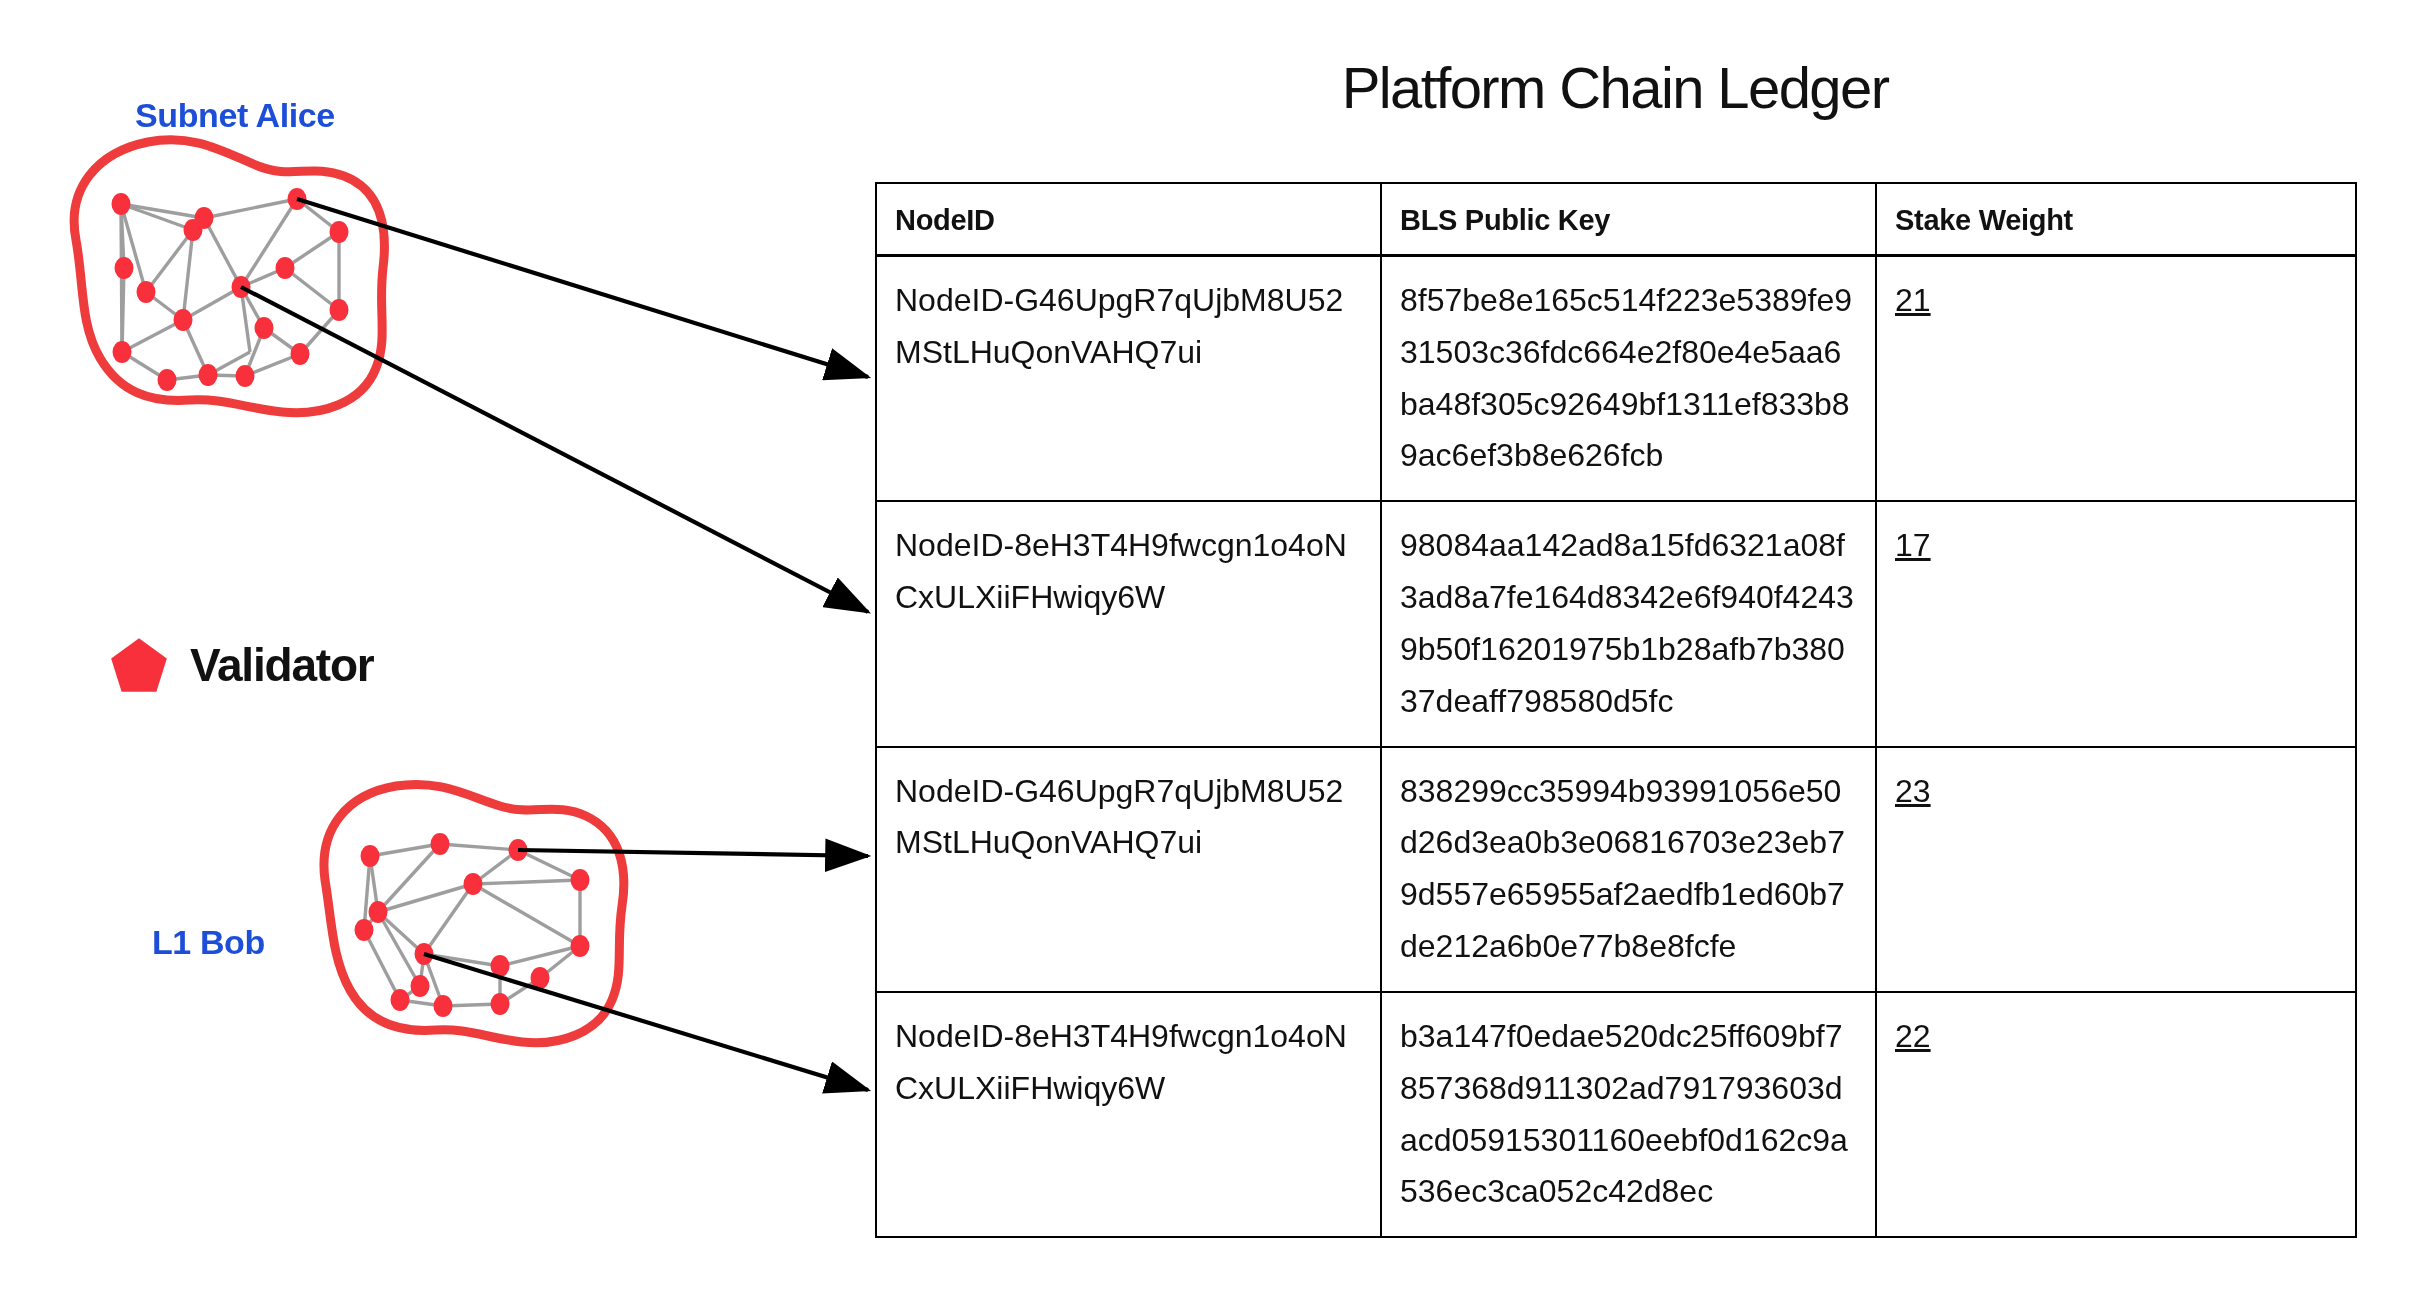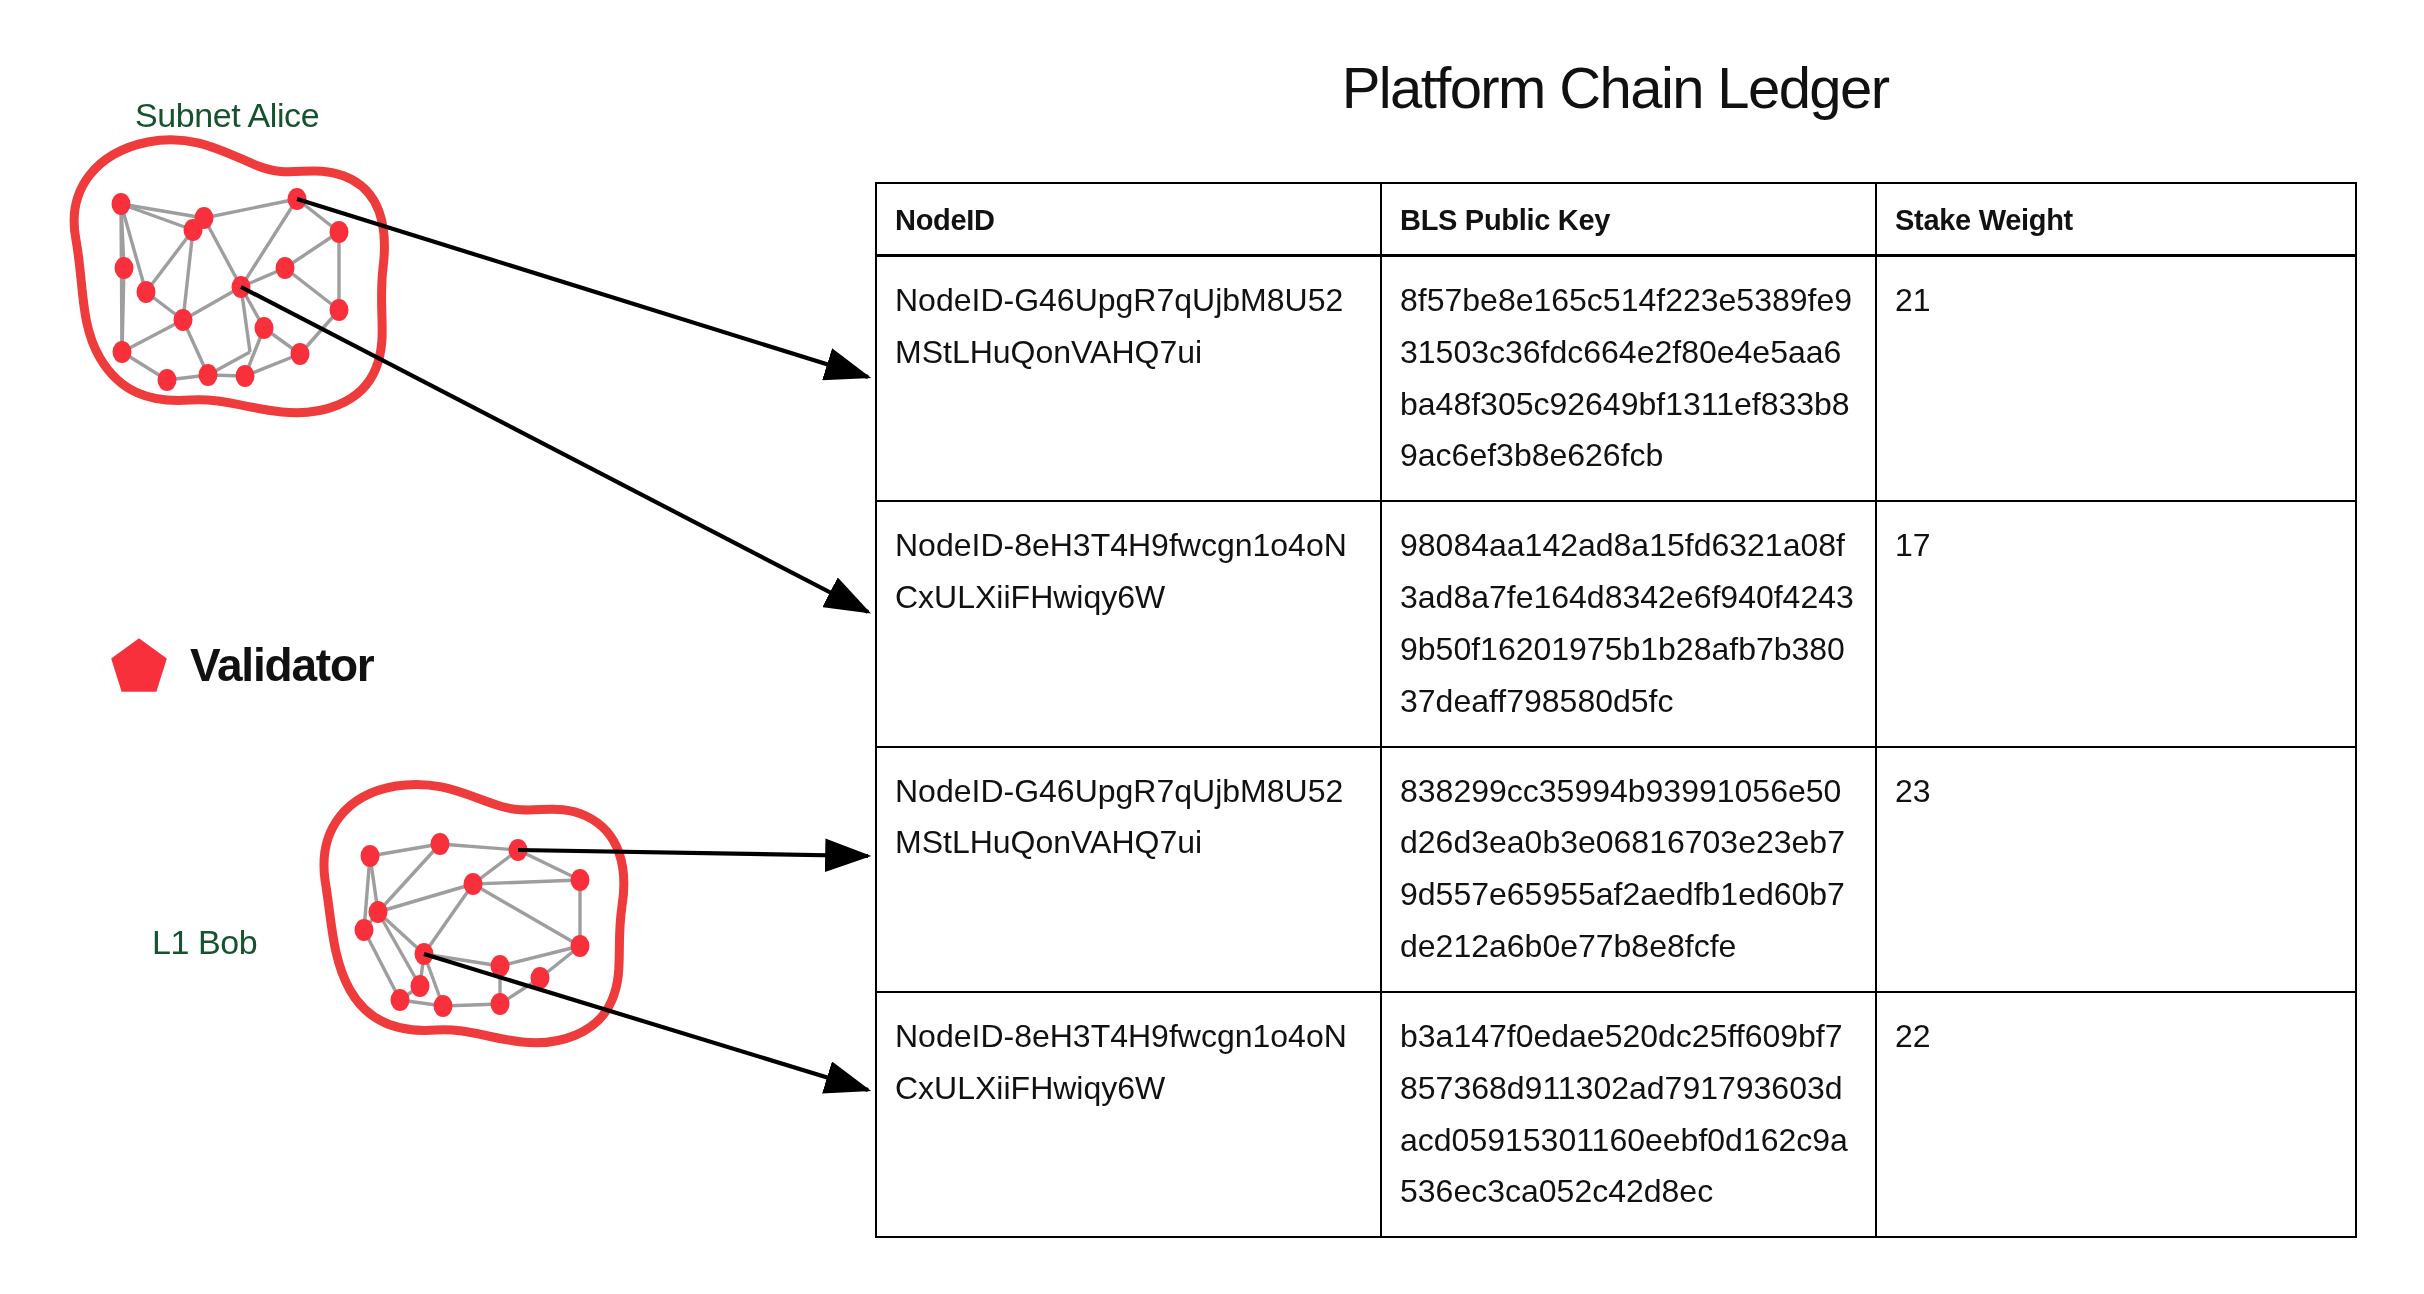--- a/index.html
+++ b/index.html
@@ -7,22 +7,22 @@
     width:2424px;height:1294px;position:relative;overflow:hidden;
     font-family:"Liberation Sans", sans-serif;
     color:#111111;
     -webkit-font-smoothing:antialiased;
   }
   #canvas{position:absolute;inset:0;width:2424px;height:1294px;}
 
   
   .diag-label{
     position:absolute;
-    font-weight:normal;
-    color:#14532d;
+    font-weight:bold;
+    color:#1d4ed8;
     white-space:nowrap;
     letter-spacing:-0.4px;
   }
   #label-subnet-alice{left:135px;top:96px;font-size:34px;}
   #label-l1-bob{left:152px;top:923px;font-size:34px;}
 
   
   #validator-legend{
     position:absolute;left:110px;top:637px;
     display:flex;align-items:center;gap:22px;
@@ -70,21 +70,21 @@
     font-weight:bold;
     font-size:29px;
     letter-spacing:-0.3px;
     text-align:left;
     vertical-align:middle;
     padding-top:10px;padding-bottom:8px;
     border-bottom-width:3px;
   }
   #ledger-table thead th.th-stake{text-align:left;}
   #ledger-table tbody td{height:198px;}
-  #ledger-table tbody td.cell-stake{word-break:normal;}
+  #ledger-table tbody td.cell-stake{word-break:normal;text-decoration:underline;}
 </style>
 </head>
 <body>
 
 <svg id="canvas" viewBox="0 0 2424 1294" aria-hidden="true">
   <defs>
     <marker id="arrowhead" markerWidth="11" markerHeight="8" refX="10.2" refY="4" orient="auto" markerUnits="strokeWidth">
       <path d="M0,0 L11,4 L0,8 Z" fill="#000000"></path>
     </marker>
   </defs>

